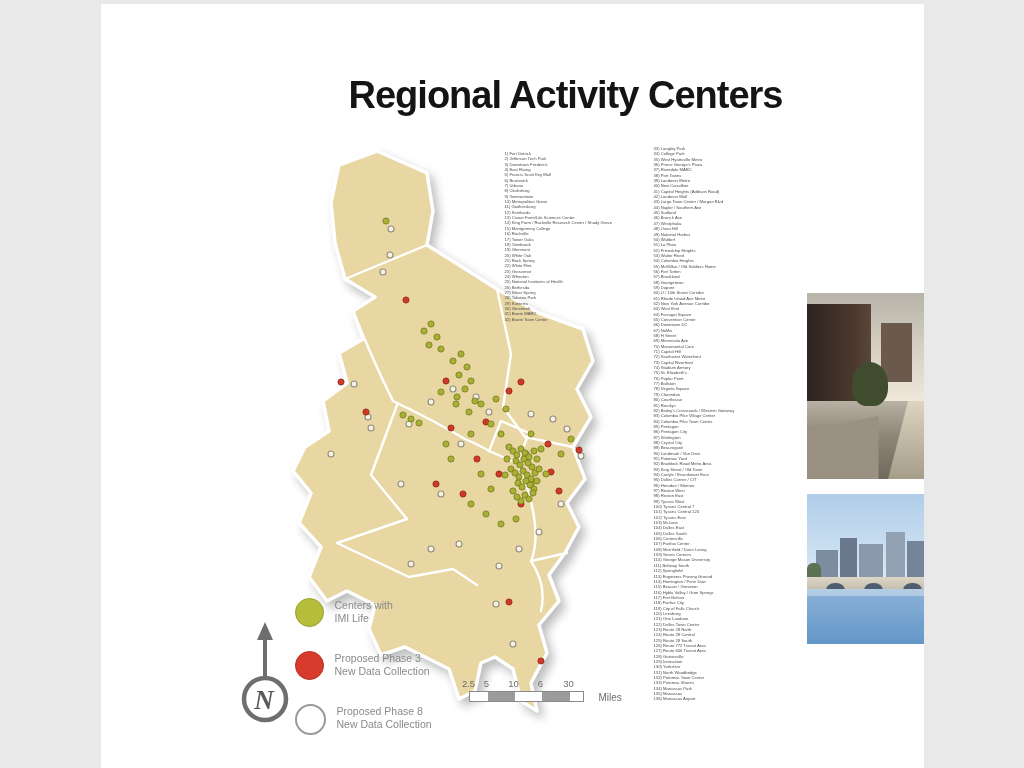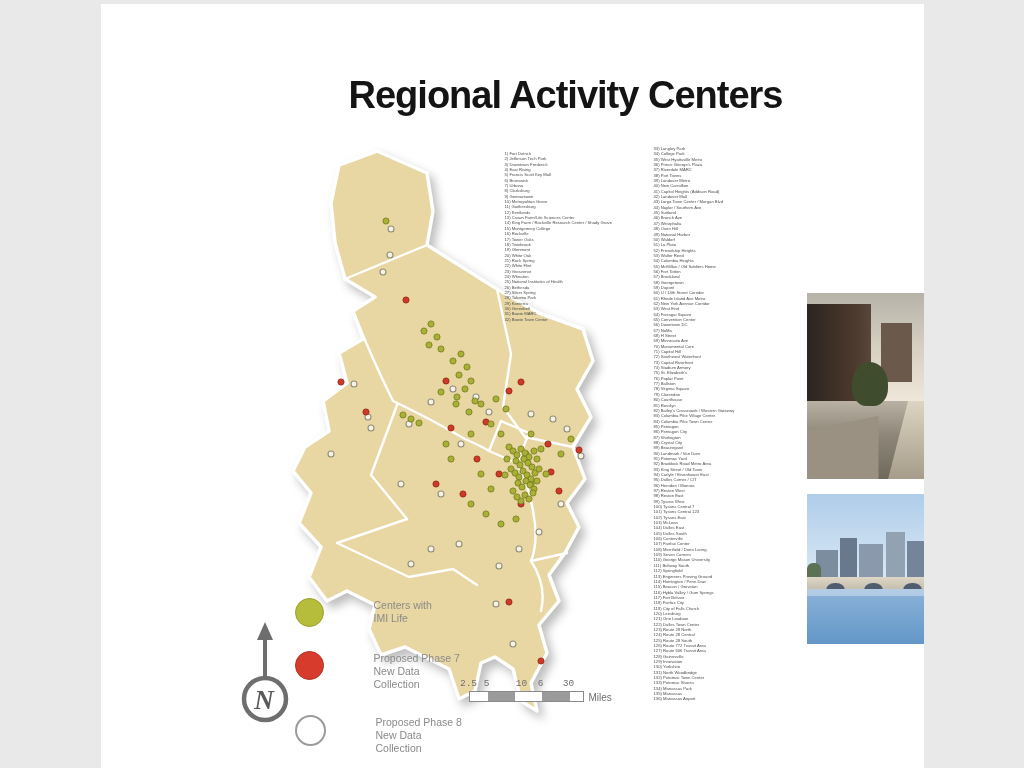--- a/index.html
+++ b/index.html
@@ -12,37 +12,37 @@
   
   .map-svg{position:absolute;left:180px;top:145px;width:340px;height:570px;
            filter:drop-shadow(5px 6px 5px rgba(110,110,110,.45));}
   
   .list-col{position:absolute;color:#4d4d4d;}
   .list-col .list-line{font-size:4.2px;line-height:5.35px;white-space:nowrap;}
   .col1{left:404px;top:147px;}
   .col2{left:553px;top:142px;}
   
   .legend{position:absolute;left:194px;top:594px;width:170px;}
-  .legend-row{display:flex;align-items:flex-start;margin-bottom:24px;gap:39px;}
+  .legend-row{display:flex;align-items:flex-start;margin-bottom:24px;}
   .legend-swatch{width:27px;height:27px;border-radius:50%;flex:0 0 27px;margin-right:11px;}
   .sw-imi{background:#b5bd3b;border:1px solid #9aa12c;}
   .sw-p1{background:#d63b2c;border:1px solid #b52f22;}
   .sw-p2{background:#ffffff;border:2px solid #9a9a9a;}
   .legend-text{font-size:10.5px;line-height:13px;color:#8a8a8a;padding-top:1px;}
   
   .compass{position:absolute;left:132px;top:616px;width:64px;height:106px;}
   
   .scalebar{position:absolute;left:368px;top:674px;width:160px;height:28px;}
-  .sb-labels{position:relative;height:12px;font-size:9.5px;color:#6e6e6e;font-family:Liberation Mono, monospace;}
+  .sb-labels{position:relative;height:12px;font-size:9.5px;color:#6e6e6e;}
   .sb-labels span{position:absolute;transform:translateX(-50%);}
   .sb-bar{position:relative;margin-top:1px;height:9px;display:flex;border:1px solid #8a8a8a;width:113px;}
   .sb-seg{height:100%;}
   .sb-seg.gray{background:#9b9b9b;}
   .sb-seg.white{background:#ffffff;}
-  .sb-miles{position:absolute;left:120px;top:14px;font-size:10px;color:#6e6e6e;}
+  .sb-miles{position:absolute;left:130px;top:14px;font-size:10px;color:#6e6e6e;}
   
   .photo{position:absolute;overflow:hidden;background:#bbb;}
   .photo1{left:706px;top:289px;width:240px;height:186px;}
   .photo2{left:706px;top:490px;width:240px;height:150px;}
   .abs{position:absolute;}
   
   .p1-sky{left:0;top:0;width:100%;height:58%;background:linear-gradient(180deg,#b7b3a9,#d9d2c4 55%,#efe8da);}
   .p1-bldg-far{left:31%;top:16%;width:13%;height:32%;background:#6b5a4c;}
   .p1-bldg-left{left:0;top:6%;width:27%;height:56%;
      background:linear-gradient(90deg,#2c2420,#4a382c 70%,#5a463a);}
@@ -384,21 +384,21 @@
     <div class="legend-row">
       <div class="legend-swatch sw-imi"></div>
       <div class="legend-text">
         <div>Centers with</div>
         <div>IMI Life</div>
       </div>
     </div>
     <div class="legend-row">
       <div class="legend-swatch sw-p1"></div>
       <div class="legend-text">
-        <div>Proposed Phase 7</div>
+        <div>Proposed Phase 3</div>
         <div>New Data Collection</div>
       </div>
     </div>
     <div class="legend-row">
       <div class="legend-swatch sw-p2"></div>
       <div class="legend-text">
         <div>Proposed Phase 8</div>
         <div>New Data Collection</div>
       </div>
     </div>
@@ -408,21 +408,21 @@
     <line x1="32" y1="58" x2="32" y2="14" stroke="#6e6e6e" stroke-width="4"></line>
     <polygon points="32,2 24,20 40,20" fill="#6e6e6e"></polygon>
     <circle cx="32" cy="79" r="21" fill="none" stroke="#6e6e6e" stroke-width="4.5"></circle>
     <text x="31" y="89" text-anchor="middle" font-family="Liberation Serif, serif" font-style="italic" font-weight="bold" font-size="27" fill="#5a5a5a">N</text>
   </svg>
 
   <div class="scalebar">
     <div class="sb-labels">
         <span style="left: 0px;">2.5</span>
         <span style="left: 18px;">5</span>
-        <span style="left: 53px;">10</span>
+        <span style="left: 45px;">10</span>
         <span style="left: 72px;">6</span>
         <span style="left: 100px;">30</span>
       </div>
     <div class="sb-bar">
         <div class="sb-seg white" style="width: 18px;"></div>
         <div class="sb-seg gray" style="width: 27px;"></div>
         <div class="sb-seg white" style="width: 27px;"></div>
         <div class="sb-seg gray" style="width: 28px;"></div>
         <div class="sb-seg white" style="width: 13px;"></div>
       </div>

